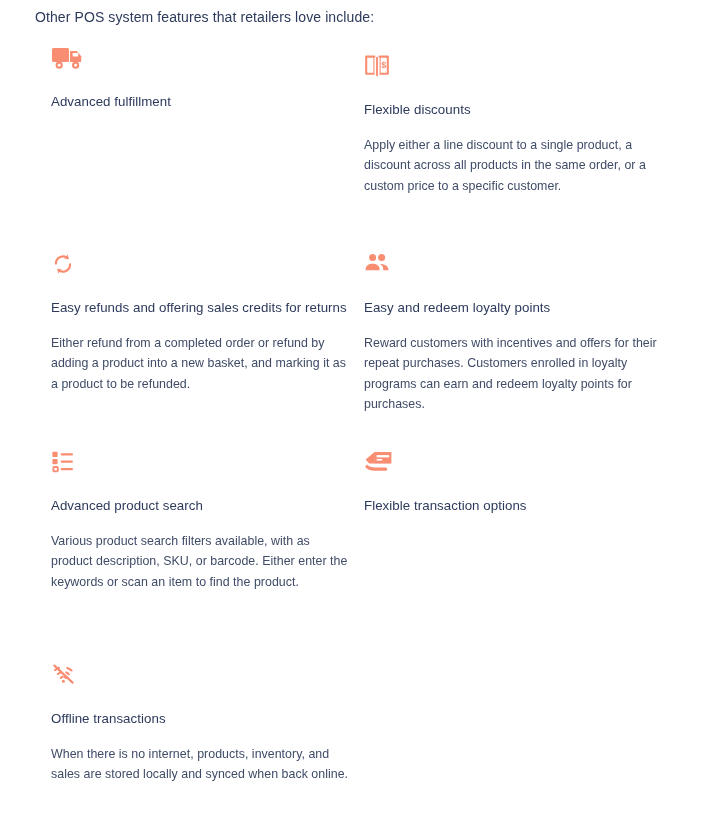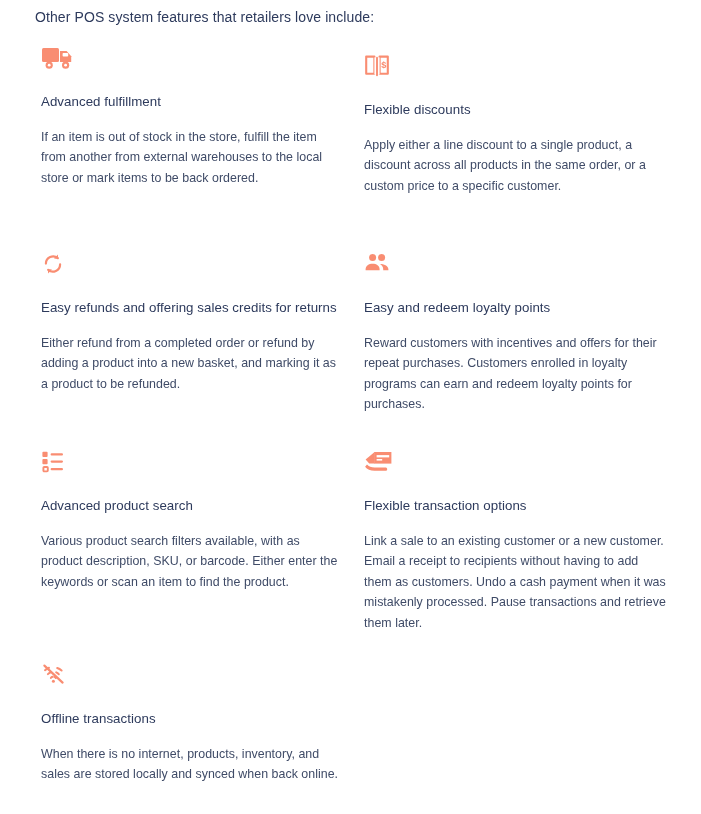--- a/index.html
+++ b/index.html
@@ -43,21 +43,21 @@
     width: 701px;
   }
 
   .row {
     display: flex;
     width: 701px;
   }
 
   
   .row { position: relative; }
-  .col-left  { position: absolute; left: 41px;  width: 300px; }
+  .col-left  { position: absolute; left: 51px;  width: 300px; }
   .col-right { position: absolute; left: 364px; width: 305px; }
 
   .icon-wrap {
     height: 34px;
     display: block;
     line-height: 0;
   }
   .icon-wrap svg { display: block; }
 
   .feature-title {
@@ -108,21 +108,20 @@
             <rect x="1" y="2" width="17" height="14" rx="1.5" fill="#f98d72"></rect>
             <path d="M19 5h6.6l4.6 5.2V16H19V5z" fill="#f98d72"></path>
             <rect x="21.6" y="7" width="5.6" height="3.6" rx="0.8" fill="#ffffff"></rect>
             <circle cx="8.2" cy="19.2" r="3.6" fill="#f98d72"></circle>
             <circle cx="8.2" cy="19.2" r="1.4" fill="#ffffff"></circle>
             <circle cx="24.6" cy="19.2" r="3.6" fill="#f98d72"></circle>
             <circle cx="24.6" cy="19.2" r="1.4" fill="#ffffff"></circle>
           </svg>
         </span>
         <div class="feature-title">Advanced fulfillment</div>
-        <div class="feature-body">If an item is out of stock in the store, fulfill the item from another from external warehouses to the local store or mark items to be back ordered.</div>
       </div>
 
       <div class="col-right">
         <span class="icon-wrap">
           <svg width="26" height="24" viewBox="0 0 26 24" fill="none" xmlns="http://www.w3.org/2000/svg">
             <path d="M2.2 2.6h8.2v17.2H2.2V2.6z" stroke="#f98d72" stroke-width="2.1" stroke-linejoin="round"></path>
             <path d="M15.6 2.6h8.2v17.2h-8.2V2.6z" stroke="#f98d72" stroke-width="2.1" stroke-linejoin="round"></path>
             <path d="M10.4 3.4h5.2v17h-5.2z" fill="#ffffff"></path>
             <path d="M13 3.6v17.6" stroke="#f98d72" stroke-width="1.9" stroke-linecap="round"></path>
             <text x="19.7" y="14.3" text-anchor="middle" font-family="Liberation Sans, sans-serif" font-size="9.2" font-weight="bold" fill="#f98d72">$</text>
@@ -185,21 +184,20 @@
         <span class="icon-wrap">
           <svg width="30" height="22" viewBox="0 0 30 22" fill="none" xmlns="http://www.w3.org/2000/svg">
             <path d="M10.2 2.0h17.2v11.6H10.2z" fill="#f98d72"></path>
             <path d="M12.6 5.1h12.6v2.3H12.6z" fill="#ffffff"></path>
             <path d="M12.6 9.0h5.6v1.6h-5.6z" fill="#ffffff"></path>
             <path d="M1.6 9.4 L10.6 2.0 L10.6 13.6 L5.2 13.6 Z" fill="#f98d72"></path>
             <path d="M3.0 14.6c1.6 1.9 4.3 3.0 7.6 3.0h10.8c1.0 0 1.8 0.7 1.8 1.6s-0.8 1.6-1.8 1.6H10.6c-4.2 0-7.6-1.5-9.5-4.0z" fill="#f98d72"></path>
           </svg>
         </span>
         <div class="feature-title">Flexible transaction options</div>
-        <div class="feature-body">Link a sale to an existing customer or a new customer. Email a receipt to recipients without having to add them as customers. Undo a cash payment when it was mistakenly processed. Pause transactions and retrieve them later.</div>
       </div>
 
     </div>
 
     <div class="row" id="row-4">
 
       <div class="col-left">
         <span class="icon-wrap">
           <svg width="26" height="22" viewBox="0 0 26 22" fill="none" xmlns="http://www.w3.org/2000/svg">
             <path d="M4.0 7.2a13.4 13.4 0 0 1 4.0-2.4" stroke="#f98d72" stroke-width="2.0" stroke-linecap="round"></path>

